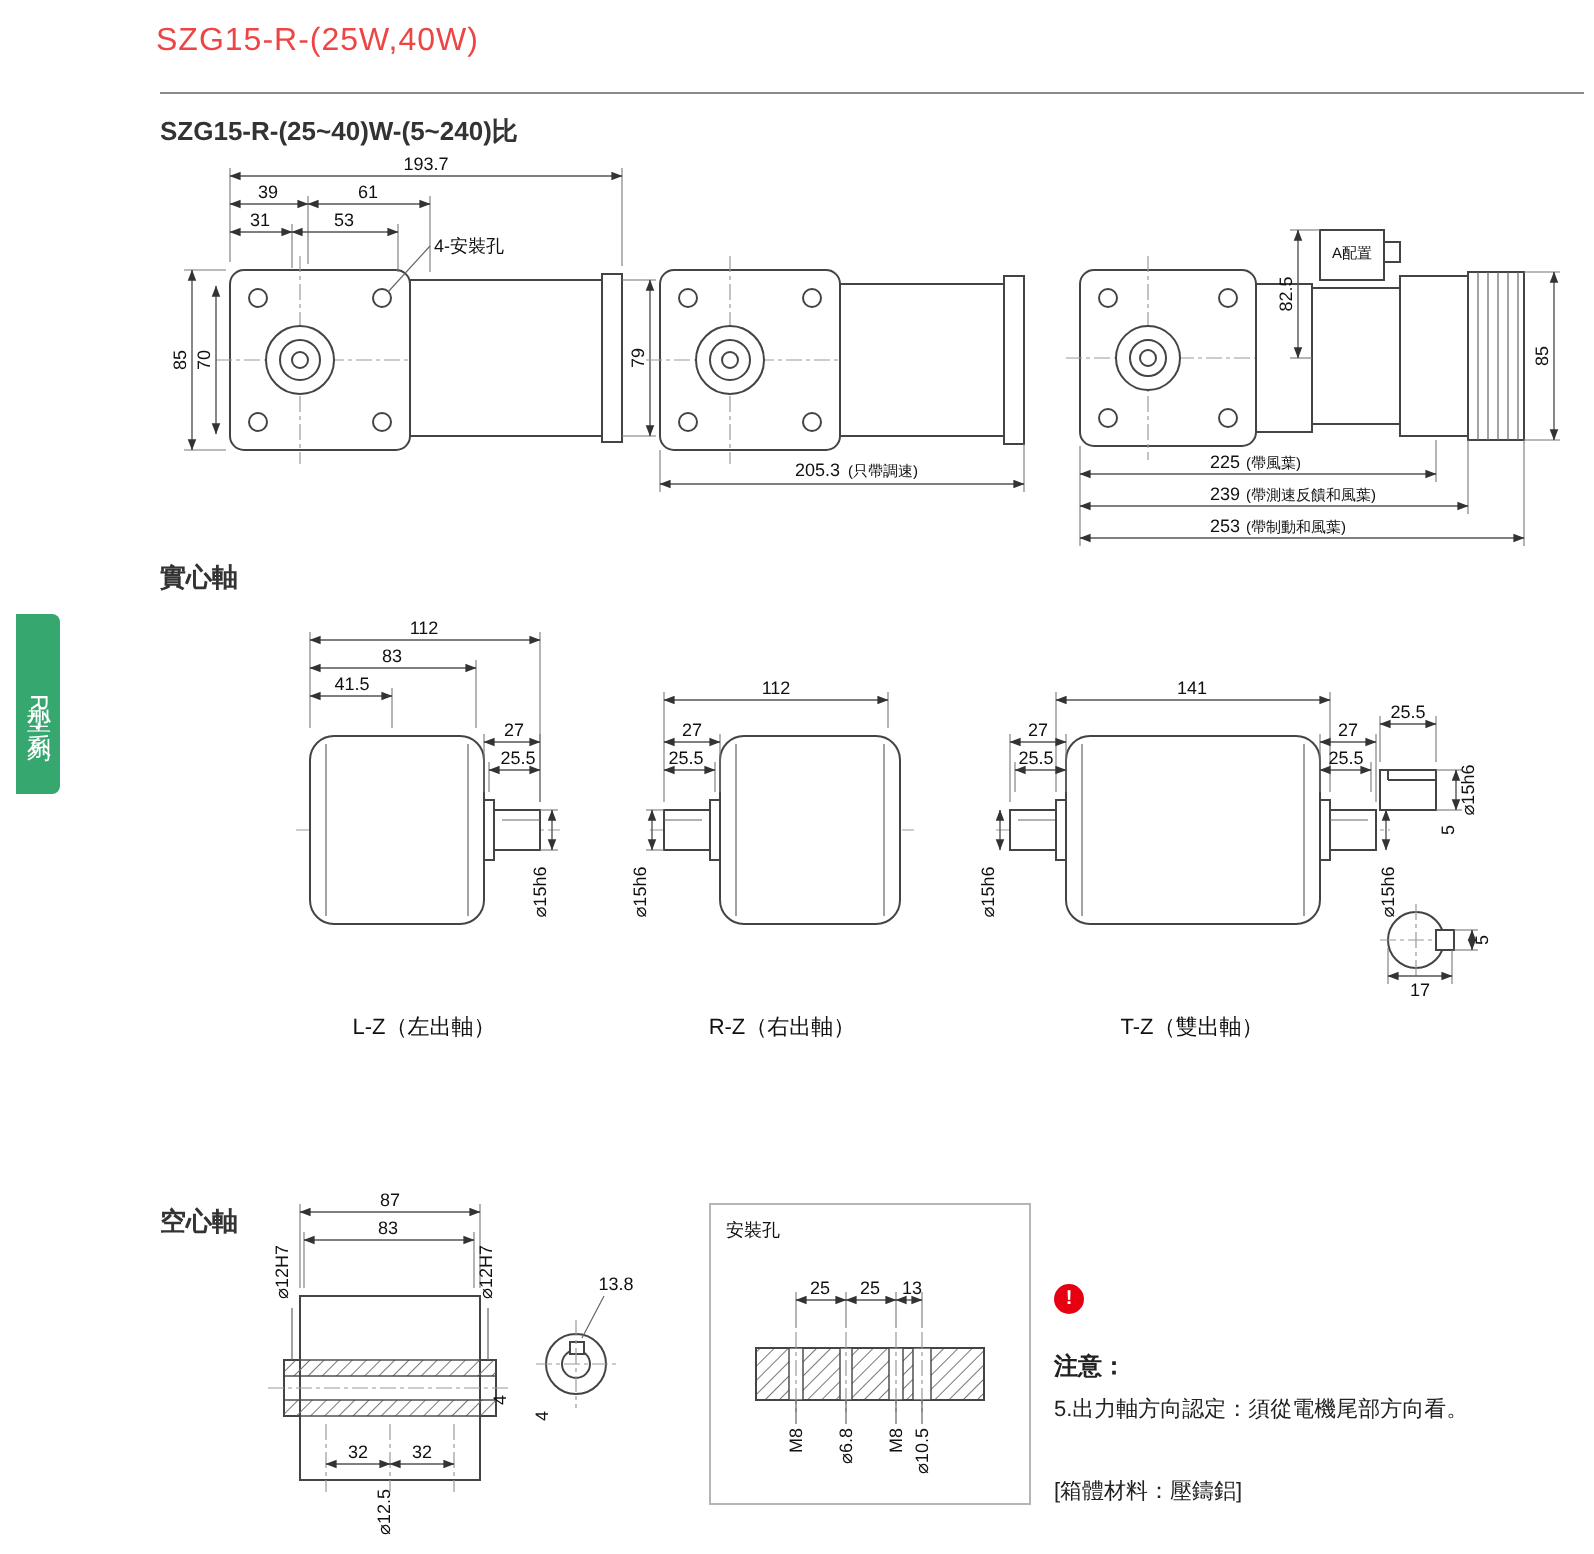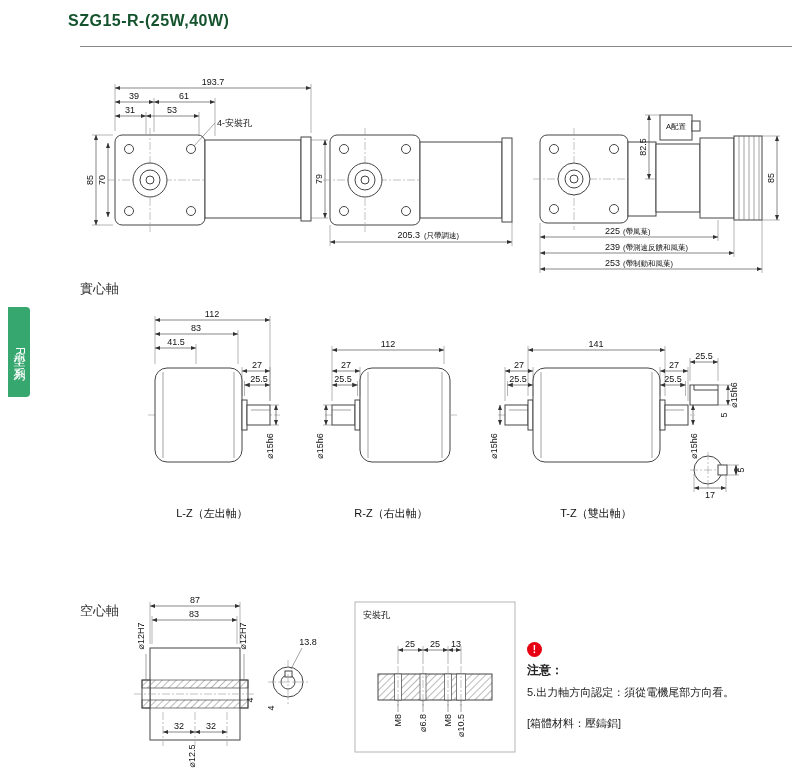--- a/index.html
+++ b/index.html
@@ -1,49 +1,50 @@
 <!DOCTYPE html>
 <html style="--tab-green: #36a76f; --warn-red: #e60012;"><head>
 <meta charset="utf-8">
 <style>
   *{margin:0;padding:0;box-sizing:border-box}
   html,body{width:797px;height:777px}
   body{background:#fff;font-family:"Liberation Sans","DejaVu Sans",sans-serif;color:#222;position:relative;overflow:hidden}
   .page{position:absolute;inset:0;background:#fff}
-  .title{position:absolute;left:68px;top:12px;font-size:16px;font-weight:bold;color:#14532d;letter-spacing:.5px}
+  .title{position:absolute;left:78px;top:12px;font-size:16px;font-weight:normal;color:#ef4444;letter-spacing:.5px}
   .rule{position:absolute;left:80px;top:46px;width:712px;border-top:1px solid #8a8a8a}
   .subtitle{position:absolute;left:80px;top:57px;font-size:13px;font-weight:bold;color:#333}
-  .section-label{position:absolute;left:80px;font-size:13px;font-weight:normal;color:#333}
+  .section-label{position:absolute;left:80px;font-size:13px;font-weight:bold;color:#333}
   .side-tab{position:absolute;left:8px;top:307px;width:22px;height:90px;background:var(--tab-green,#36a76f);
     color:#fff;border-radius:0 4px 4px 0;display:flex;align-items:center;justify-content:center}
   .side-tab span{writing-mode:vertical-rl;font-size:12px;letter-spacing:2px}
   svg{position:absolute;overflow:visible}
   .ol{fill:#fff;stroke:#444;stroke-width:1}
   .ln{fill:none;stroke:#444;stroke-width:1}
   .thin{fill:none;stroke:#666;stroke-width:.6}
   .cl{fill:none;stroke:#999;stroke-width:.6;stroke-dasharray:8 2 2 2}
   .dl{fill:none;stroke:#555;stroke-width:.7}
   .ext{fill:none;stroke:#777;stroke-width:.55}
   svg text{font-size:9px;fill:#111}
   svg text.mid{text-anchor:middle}
   svg text.sm{font-size:7.5px}
   svg text.lbl{font-size:11px}
   .notes{position:absolute;left:527px;top:642px;width:266px;font-size:11px;line-height:1.95}
   .warn-dot{width:15px;height:15px;border-radius:50%;background:var(--warn-red,#e60012);color:#fff;
     font-weight:bold;font-size:10px;display:flex;align-items:center;justify-content:center}
-  .n-title{font-weight:bold;font-size:12px;margin-top:2px}
-  .material{margin-top:9px}
+  .n-title{font-weight:bold;font-size:12px;margin-top:15px}
+  .material{margin-top:19px}
 </style>
 </head>
 <body>
 
 <div class="page">
 
   <div class="title">SZG15-R-(25W,40W)</div>
   <div class="rule"></div>
+  <div class="subtitle">SZG15-R-(25~40)W-(5~240)比</div>
 
   <div class="side-tab">
     <span>小型R系列</span>
   </div>
 
   <svg style="left:80px;top:74px" width="715" height="214">
     <defs>
       <marker id="ar" viewBox="0 0 10 10" refX="9.5" refY="5" markerWidth="8" markerHeight="8" orient="auto-start-reverse">
         <path d="M0,1.2 L10,5 L0,8.8 z" fill="#333"></path>
       </marker>

